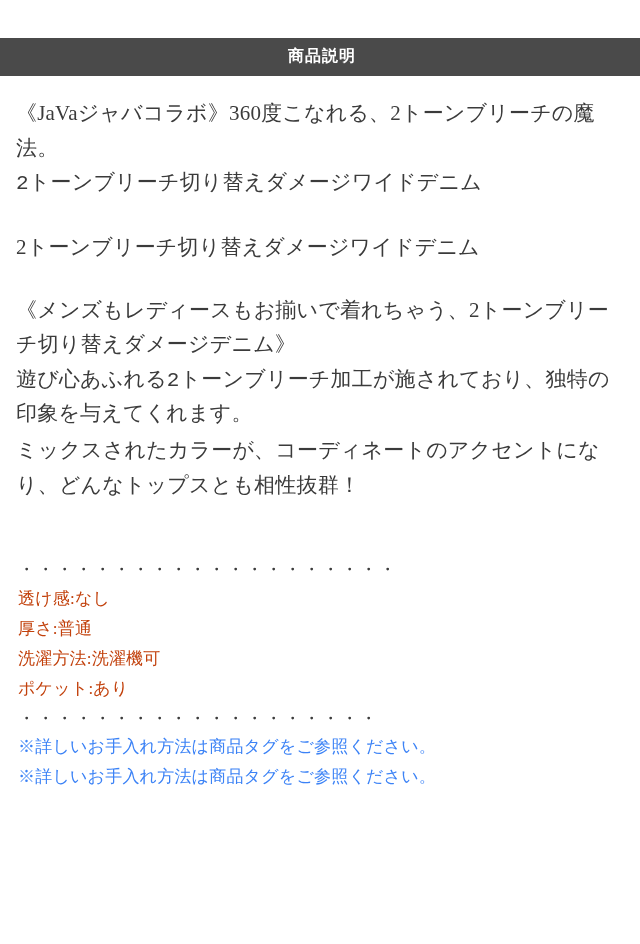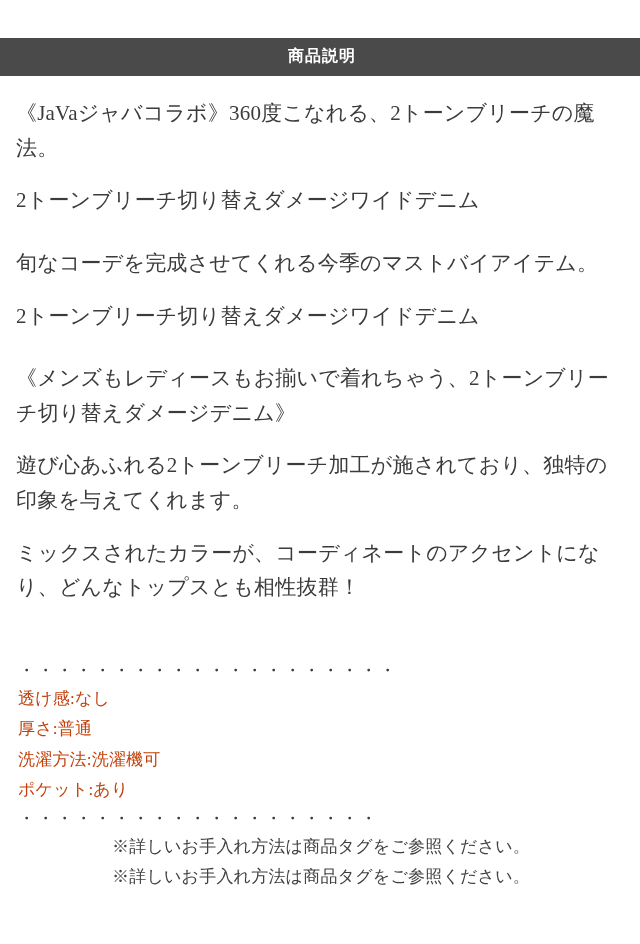--- a/index.html
+++ b/index.html
@@ -31,21 +31,22 @@
     font-family: "Liberation Sans", "DejaVu Sans", sans-serif;
   }
   .para {
     font-size: 21px;
     line-height: 1.65;
     color: #3b3b3b;
     margin: 0 0 0 0;
     letter-spacing: 0.2px;
   }
   .para + .para {
-    margin-top: 18px;
+    margin-top: 2px;
+    font-family: Liberation Mono, monospace;
   }
   .gap-large {
     height: 28px;
   }
   .spec-line {
     font-size: 17px;
     line-height: 1.78;
     color: #c2410c;
     letter-spacing: 0.2px;
   }
@@ -57,23 +58,22 @@
   }
   .desc-block {
     padding: 20px 16px 0 16px;
   }
   .material-block {
     padding: 16px 16px 0 18px;
   }
   .note-line {
     font-size: 17px;
     line-height: 1.75;
-    color: #404040;
+    color: #3b82f6;
     letter-spacing: 0.2px;
-    text-align: center;
   }
   .top-spacer {
     height: 38px;
   }
   .mid-spacer {
     height: 36px;
   }
 </style>
 </head>
 <body>
@@ -83,21 +83,20 @@
   <div class="top-spacer"></div>
 
   <div class="section-header">商品説明</div>
 
   <div class="desc-block">
     <p class="para">《JaVaジャバコラボ》360度こなれる、2トーンブリーチの魔法。</p>
     <p class="para">2トーンブリーチ切り替えダメージワイドデニム</p>
 
     <div class="gap-large"></div>
 
-    <p class="para">旬なコーデを完成させてくれる今季のマストバイアイテム。</p>
     <p class="para">2トーンブリーチ切り替えダメージワイドデニム</p>
 
     <div class="gap-large"></div>
 
     <p class="para">《メンズもレディースもお揃いで着れちゃう、2トーンブリーチ切り替えダメージデニム》</p>
     <p class="para">遊び心あふれる2トーンブリーチ加工が施されており、独特の印象を与えてくれます。</p>
     <p class="para">ミックスされたカラーが、コーディネートのアクセントになり、どんなトップスとも相性抜群！</p>
   </div>
 
   <div class="mid-spacer"></div>

